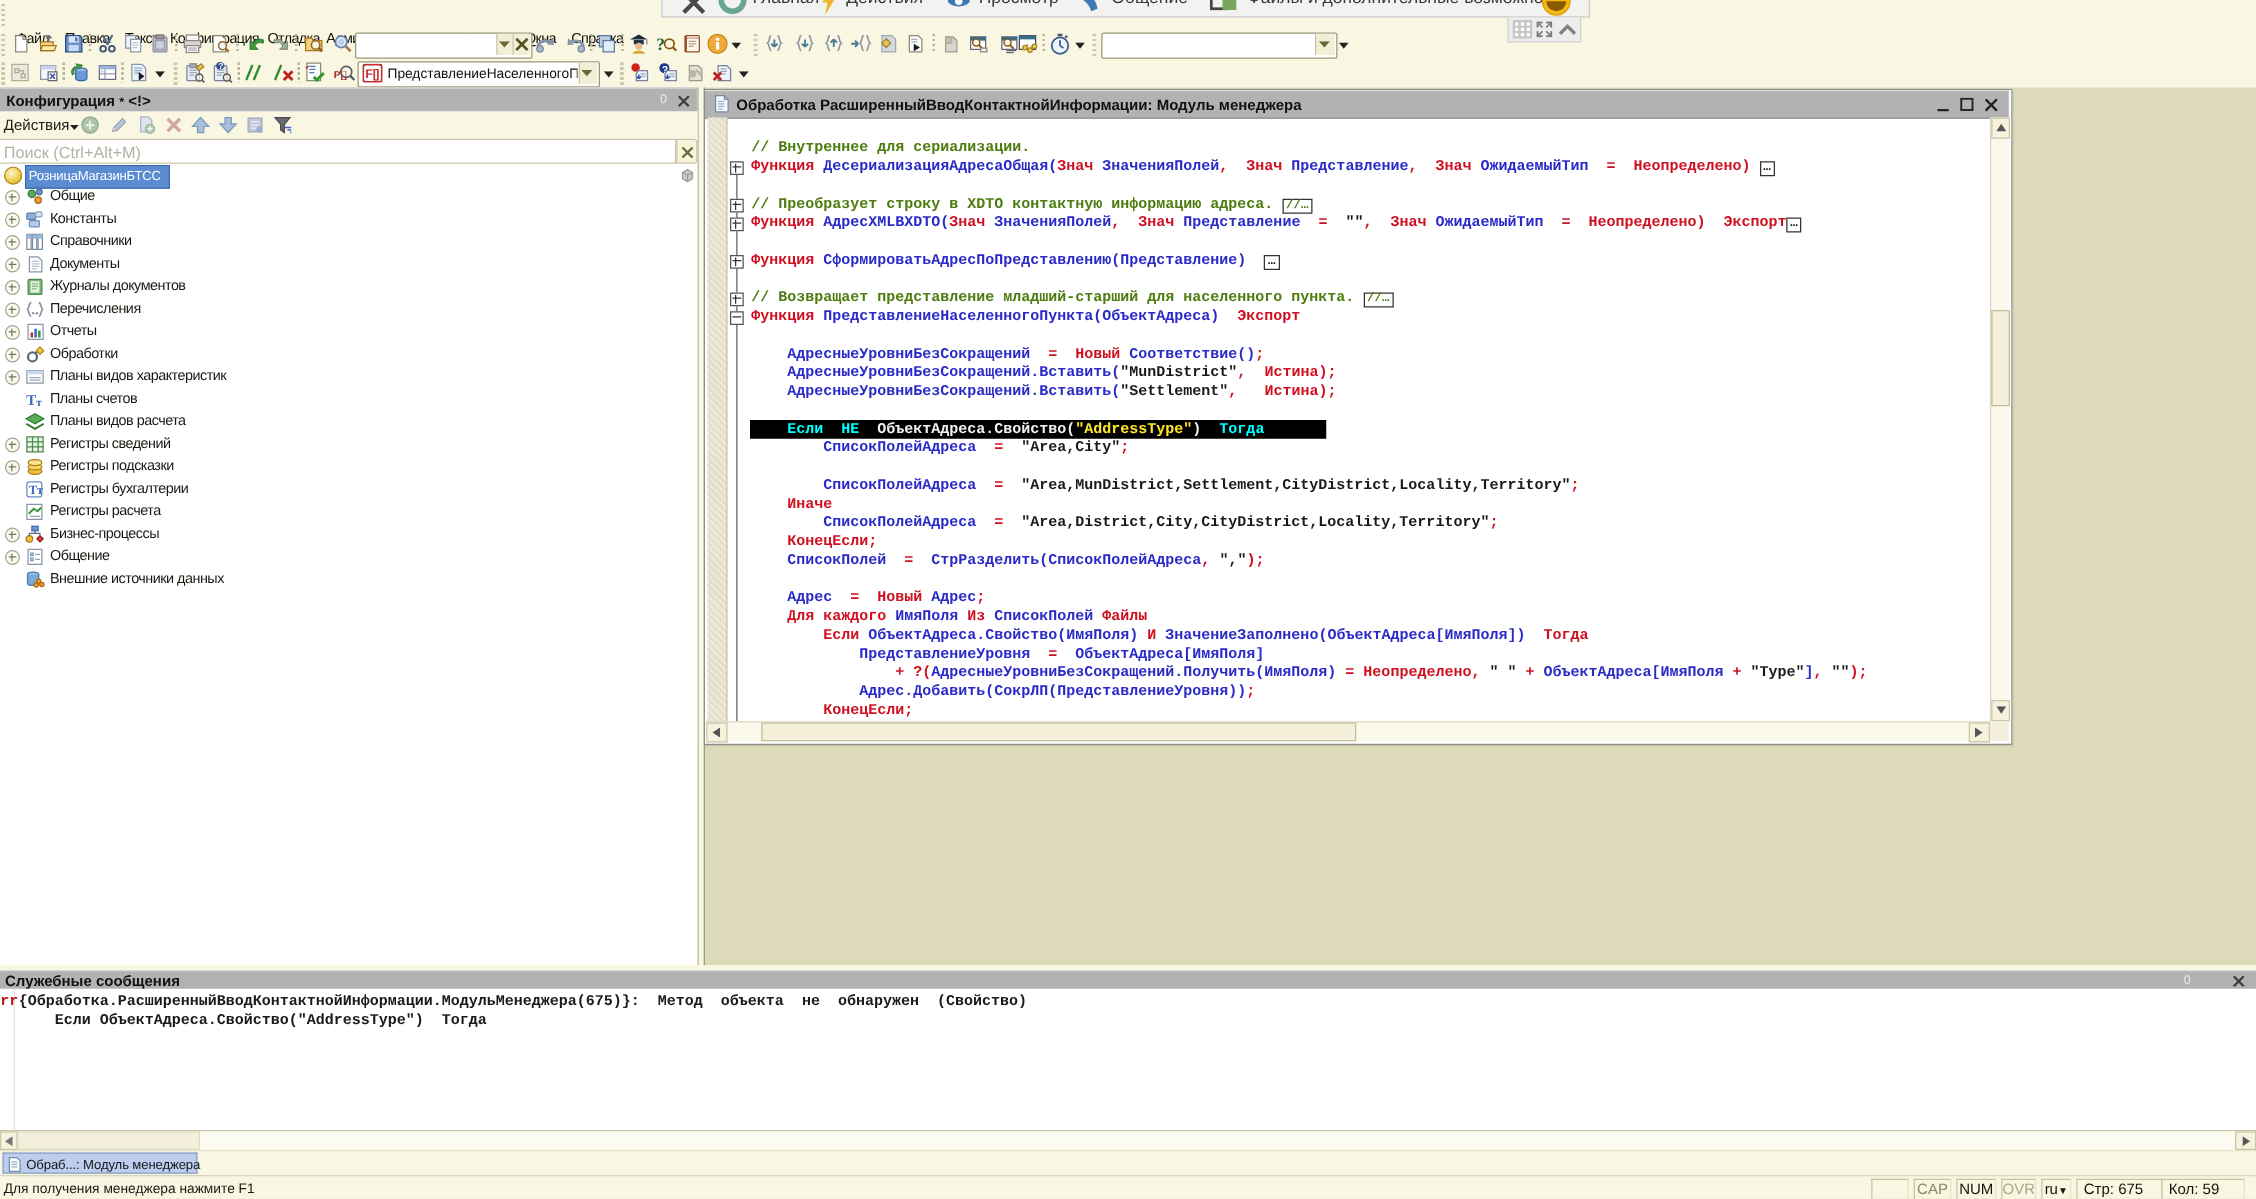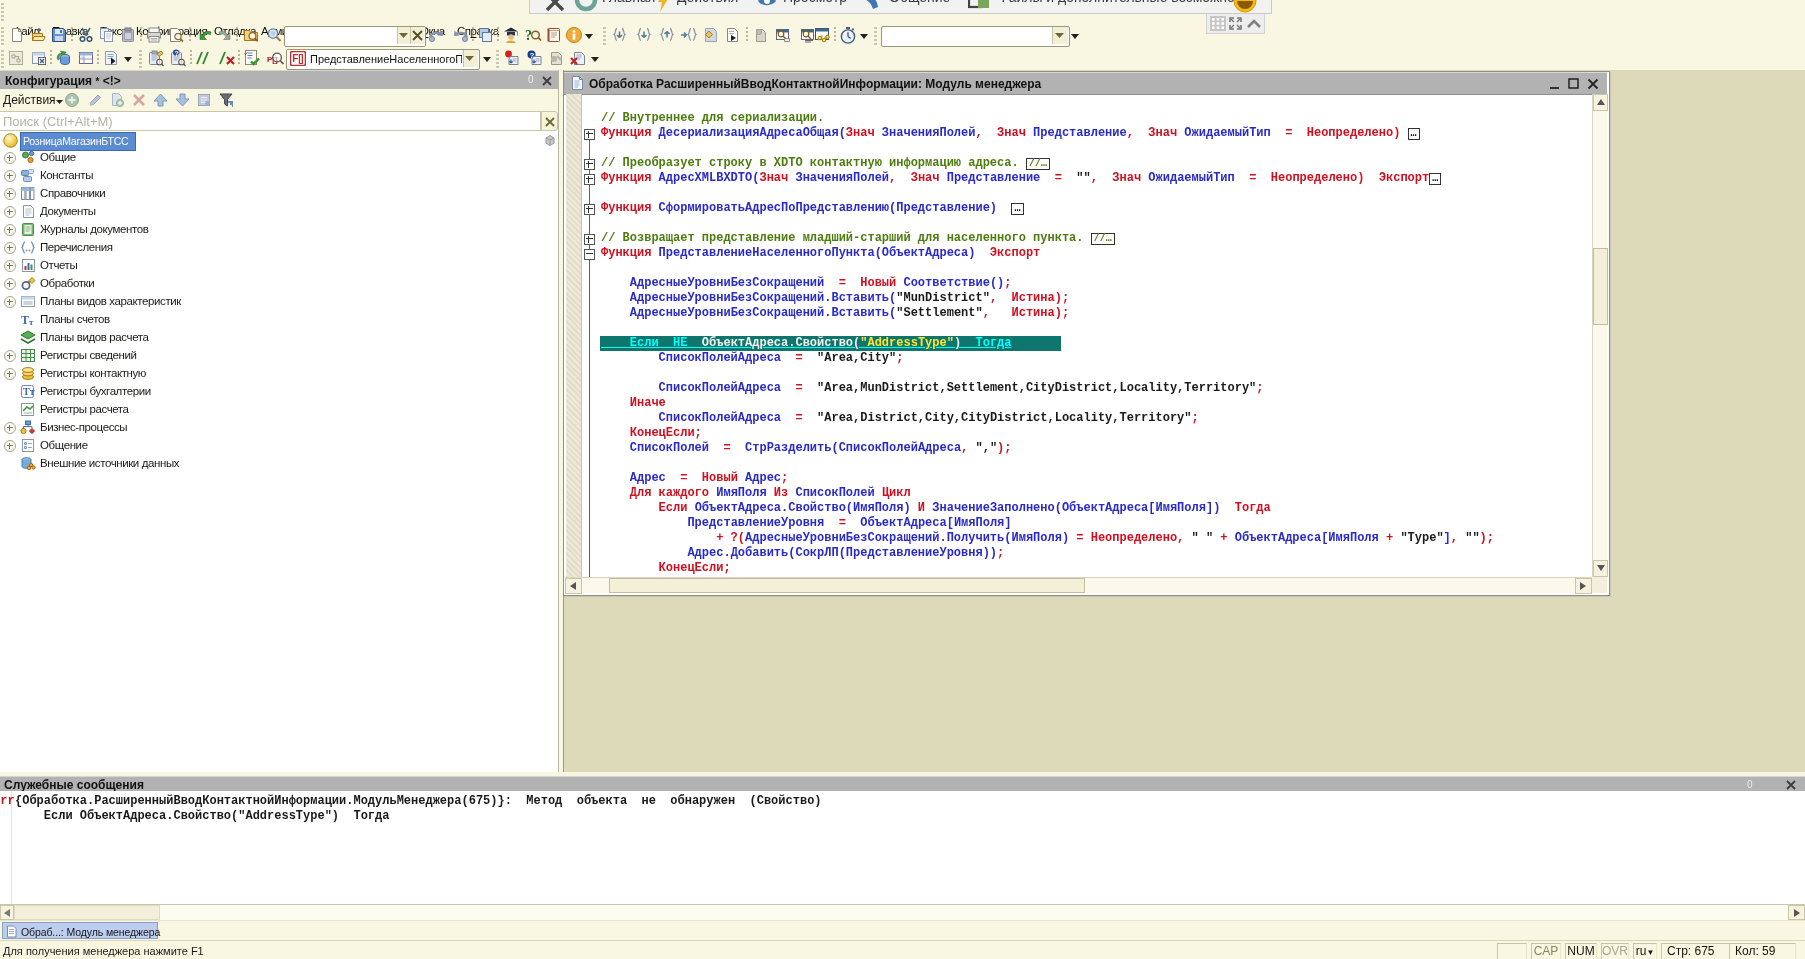--- a/index.html
+++ b/index.html
@@ -11,21 +11,21 @@
  background-image:repeating-linear-gradient(to bottom,#c9c7ab 0 2px,transparent 2px 4px);}
 .mi{position:absolute;top:5px;font-size:11.5px;letter-spacing:-0.5px;color:#101008;white-space:pre;margin-top:20px;}
 .mi u{text-underline-offset:2px;}
 .hdr{position:absolute;background:#b2b2b2;border-top:1px solid #d6d6d6;border-bottom:1px solid #8f8f8f;}
 .hdrt{position:absolute;font-size:12px;font-weight:bold;color:#111;top:3px;left:5px;white-space:pre;}
 .code,.mono{font-family:"Liberation Mono",monospace;font-weight:bold;font-size:12px;line-height:15px;white-space:pre;}
 .k{color:#cf1020;} 
 .i{color:#2a2ac8;} 
 .c{color:#4d7c0f;} 
 .s{color:#1a1a1a;}
-.selrow{background:#0f766e;color:#0ff;text-decoration:underline;}
+.selrow{background:#000000;color:#0ff;}
 .selrow .w{color:#f2f2f2;}
 .selrow .y{color:#ffe62e;}
 .fold{position:absolute;width:9px;height:9px;background:#fff;border:1px solid #555;}
 .fold:before{content:"";position:absolute;left:1px;right:1px;top:3px;height:1px;background:#333;}
 .fold.plus:after{content:"";position:absolute;top:1px;bottom:1px;left:3px;width:1px;background:#333;}
 .cbox{border:1px solid #333;display:inline-block;line-height:10px;font-size:10px;padding:0 2px;color:#111;background:#fff;}
 .treelbl{position:absolute;left:40px;font-size:11.5px;letter-spacing:-0.4px;color:#1a1a14;white-space:pre;}
 .exp{position:absolute;left:4px;width:10px;height:10px;border:1px solid #a6a492;border-radius:50%;background:#fbfaf0;}
 .exp:before{content:"";position:absolute;left:2px;right:2px;top:4px;height:1px;background:#77755f;}
 .exp:after{content:"";position:absolute;top:2px;bottom:2px;left:4px;width:1px;background:#77755f;}
@@ -559,21 +559,21 @@
       <rect x="1.5" y="1.5" width="13" height="12" fill="#eaf4e6" stroke="#4a8a4a"></rect>
       <path d="M1.5 5.5h13M1.5 9.5h13M6 1.5v12M10.5 1.5v12" stroke="#4a8a4a"></path>
     </svg>
     <span class="treelbl" style="top:200px">Регистры сведений</span>
 <div class="exp" style="top:219px"></div>
     <svg style="left:20px;top:217px" width="16" height="15">
       <ellipse cx="8" cy="11" rx="5.5" ry="2.4" fill="#f0c040" stroke="#a87c10"></ellipse>
       <ellipse cx="8" cy="7.5" rx="5.5" ry="2.4" fill="#f6d468" stroke="#a87c10"></ellipse>
       <ellipse cx="8" cy="4" rx="5.5" ry="2.4" fill="#fbe490" stroke="#a87c10"></ellipse>
     </svg>
-    <span class="treelbl" style="top:218px">Регистры контактную</span>
+    <span class="treelbl" style="top:218px">Регистры подсказки</span>
 <svg style="left:20px;top:235px" width="16" height="15">
       <rect x="1.5" y="1.5" width="12" height="12" rx="2" fill="#fff" stroke="#6a8ac0"></rect>
       <text x="3" y="11" font-size="10" font-weight="bold" fill="#3a6ab8" font-family="Liberation Serif">Тт</text>
     </svg>
     <span class="treelbl" style="top:236px">Регистры бухгалтерии</span>
 <svg style="left:20px;top:253px" width="16" height="15">
       <rect x="1.5" y="1.5" width="12" height="12" fill="#fff" stroke="#8a96a8"></rect>
       <path d="M3 9l4-4 3 2 3-3" fill="none" stroke="#3a9a3a" stroke-width="1.6"></path>
       <path d="M4 11h8" stroke="#9ab"></path>
     </svg>
@@ -645,21 +645,21 @@
 <div class="abs" style="top:180px">    <span class="i">АдресныеУровниБезСокращений.Вставить(</span><span class="s">"MunDistrict"</span><span class="k">,</span>  <span class="k">Истина);</span></div>
 <div class="abs" style="top:195px">    <span class="i">АдресныеУровниБезСокращений.Вставить(</span><span class="s">"Settlement"</span><span class="k">,</span>   <span class="k">Истина);</span></div>
 <div class="abs selrow" style="top:225px;left:-1px;width:461px;height:15px;"><span style="padding-left:1px">    Если  НЕ  <span class="w">ОбъектАдреса.Свойство(</span><span class="y">"AddressType"</span><span class="w">)</span>  Тогда</span></div>
 <div class="abs" style="top:240px">        <span class="i">СписокПолейАдреса</span><span class="k">  =  </span><span class="s">"Area,City"</span><span class="k">;</span></div>
 <div class="abs" style="top:270px">        <span class="i">СписокПолейАдреса</span><span class="k">  =  </span><span class="s">"Area,MunDistrict,Settlement,CityDistrict,Locality,Territory"</span><span class="k">;</span></div>
 <div class="abs" style="top:285px">    <span class="k">Иначе</span></div>
 <div class="abs" style="top:300px">        <span class="i">СписокПолейАдреса</span><span class="k">  =  </span><span class="s">"Area,District,City,CityDistrict,Locality,Territory"</span><span class="k">;</span></div>
 <div class="abs" style="top:315px">    <span class="k">КонецЕсли;</span></div>
 <div class="abs" style="top:330px">    <span class="i">СписокПолей</span><span class="k">  =  </span><span class="i">СтрРазделить(СписокПолейАдреса</span><span class="k">,</span> <span class="s">","</span><span class="k">);</span></div>
 <div class="abs" style="top:360px">    <span class="i">Адрес</span><span class="k">  =  Новый </span><span class="i">Адрес</span><span class="k">;</span></div>
-<div class="abs" style="top:375px">    <span class="k">Для каждого </span><span class="i">ИмяПоля </span><span class="k">Из </span><span class="i">СписокПолей </span><span class="k">Цикл</span></div>
+<div class="abs" style="top:375px">    <span class="k">Для каждого </span><span class="i">ИмяПоля </span><span class="k">Из </span><span class="i">СписокПолей </span><span class="k">Файлы</span></div>
 <div class="abs" style="top:390px">        <span class="k">Если </span><span class="i">ОбъектАдреса.Свойство(ИмяПоля)</span><span class="k"> И </span><span class="i">ЗначениеЗаполнено(ОбъектАдреса[ИмяПоля])</span><span class="k">  Тогда</span></div>
 <div class="abs" style="top:405px">            <span class="i">ПредставлениеУровня</span><span class="k">  =  </span><span class="i">ОбъектАдреса[ИмяПоля]</span></div>
 <div class="abs" style="top:420px">                <span class="k">+ ?(</span><span class="i">АдресныеУровниБезСокращений.Получить(ИмяПоля)</span><span class="k"> = Неопределено,</span> <span class="s">" "</span><span class="k"> + </span><span class="i">ОбъектАдреса[ИмяПоля</span><span class="k"> + </span><span class="s">"Type"</span><span class="i">]</span><span class="k">,</span> <span class="s">""</span><span class="k">);</span></div>
 <div class="abs" style="top:435px">            <span class="i">Адрес.Добавить(СокрЛП(ПредставлениеУровня))</span><span class="k">;</span></div>
 <div class="abs" style="top:450px">        <span class="k">КонецЕсли;</span></div>
 </div>
 
 <div class="abs" style="left:1592px;top:94px;width:15px;height:483px;background:#fbf9ec;border-left:1px solid #d8d5c0;box-sizing:border-box;">
 <div class="abs" style="left:0;top:0;width:15px;height:17px;background:#f6f2de;border:1px solid #cac6aa;box-sizing:border-box;"></div>
 <svg style="left:4px;top:5px" width="8" height="7">

